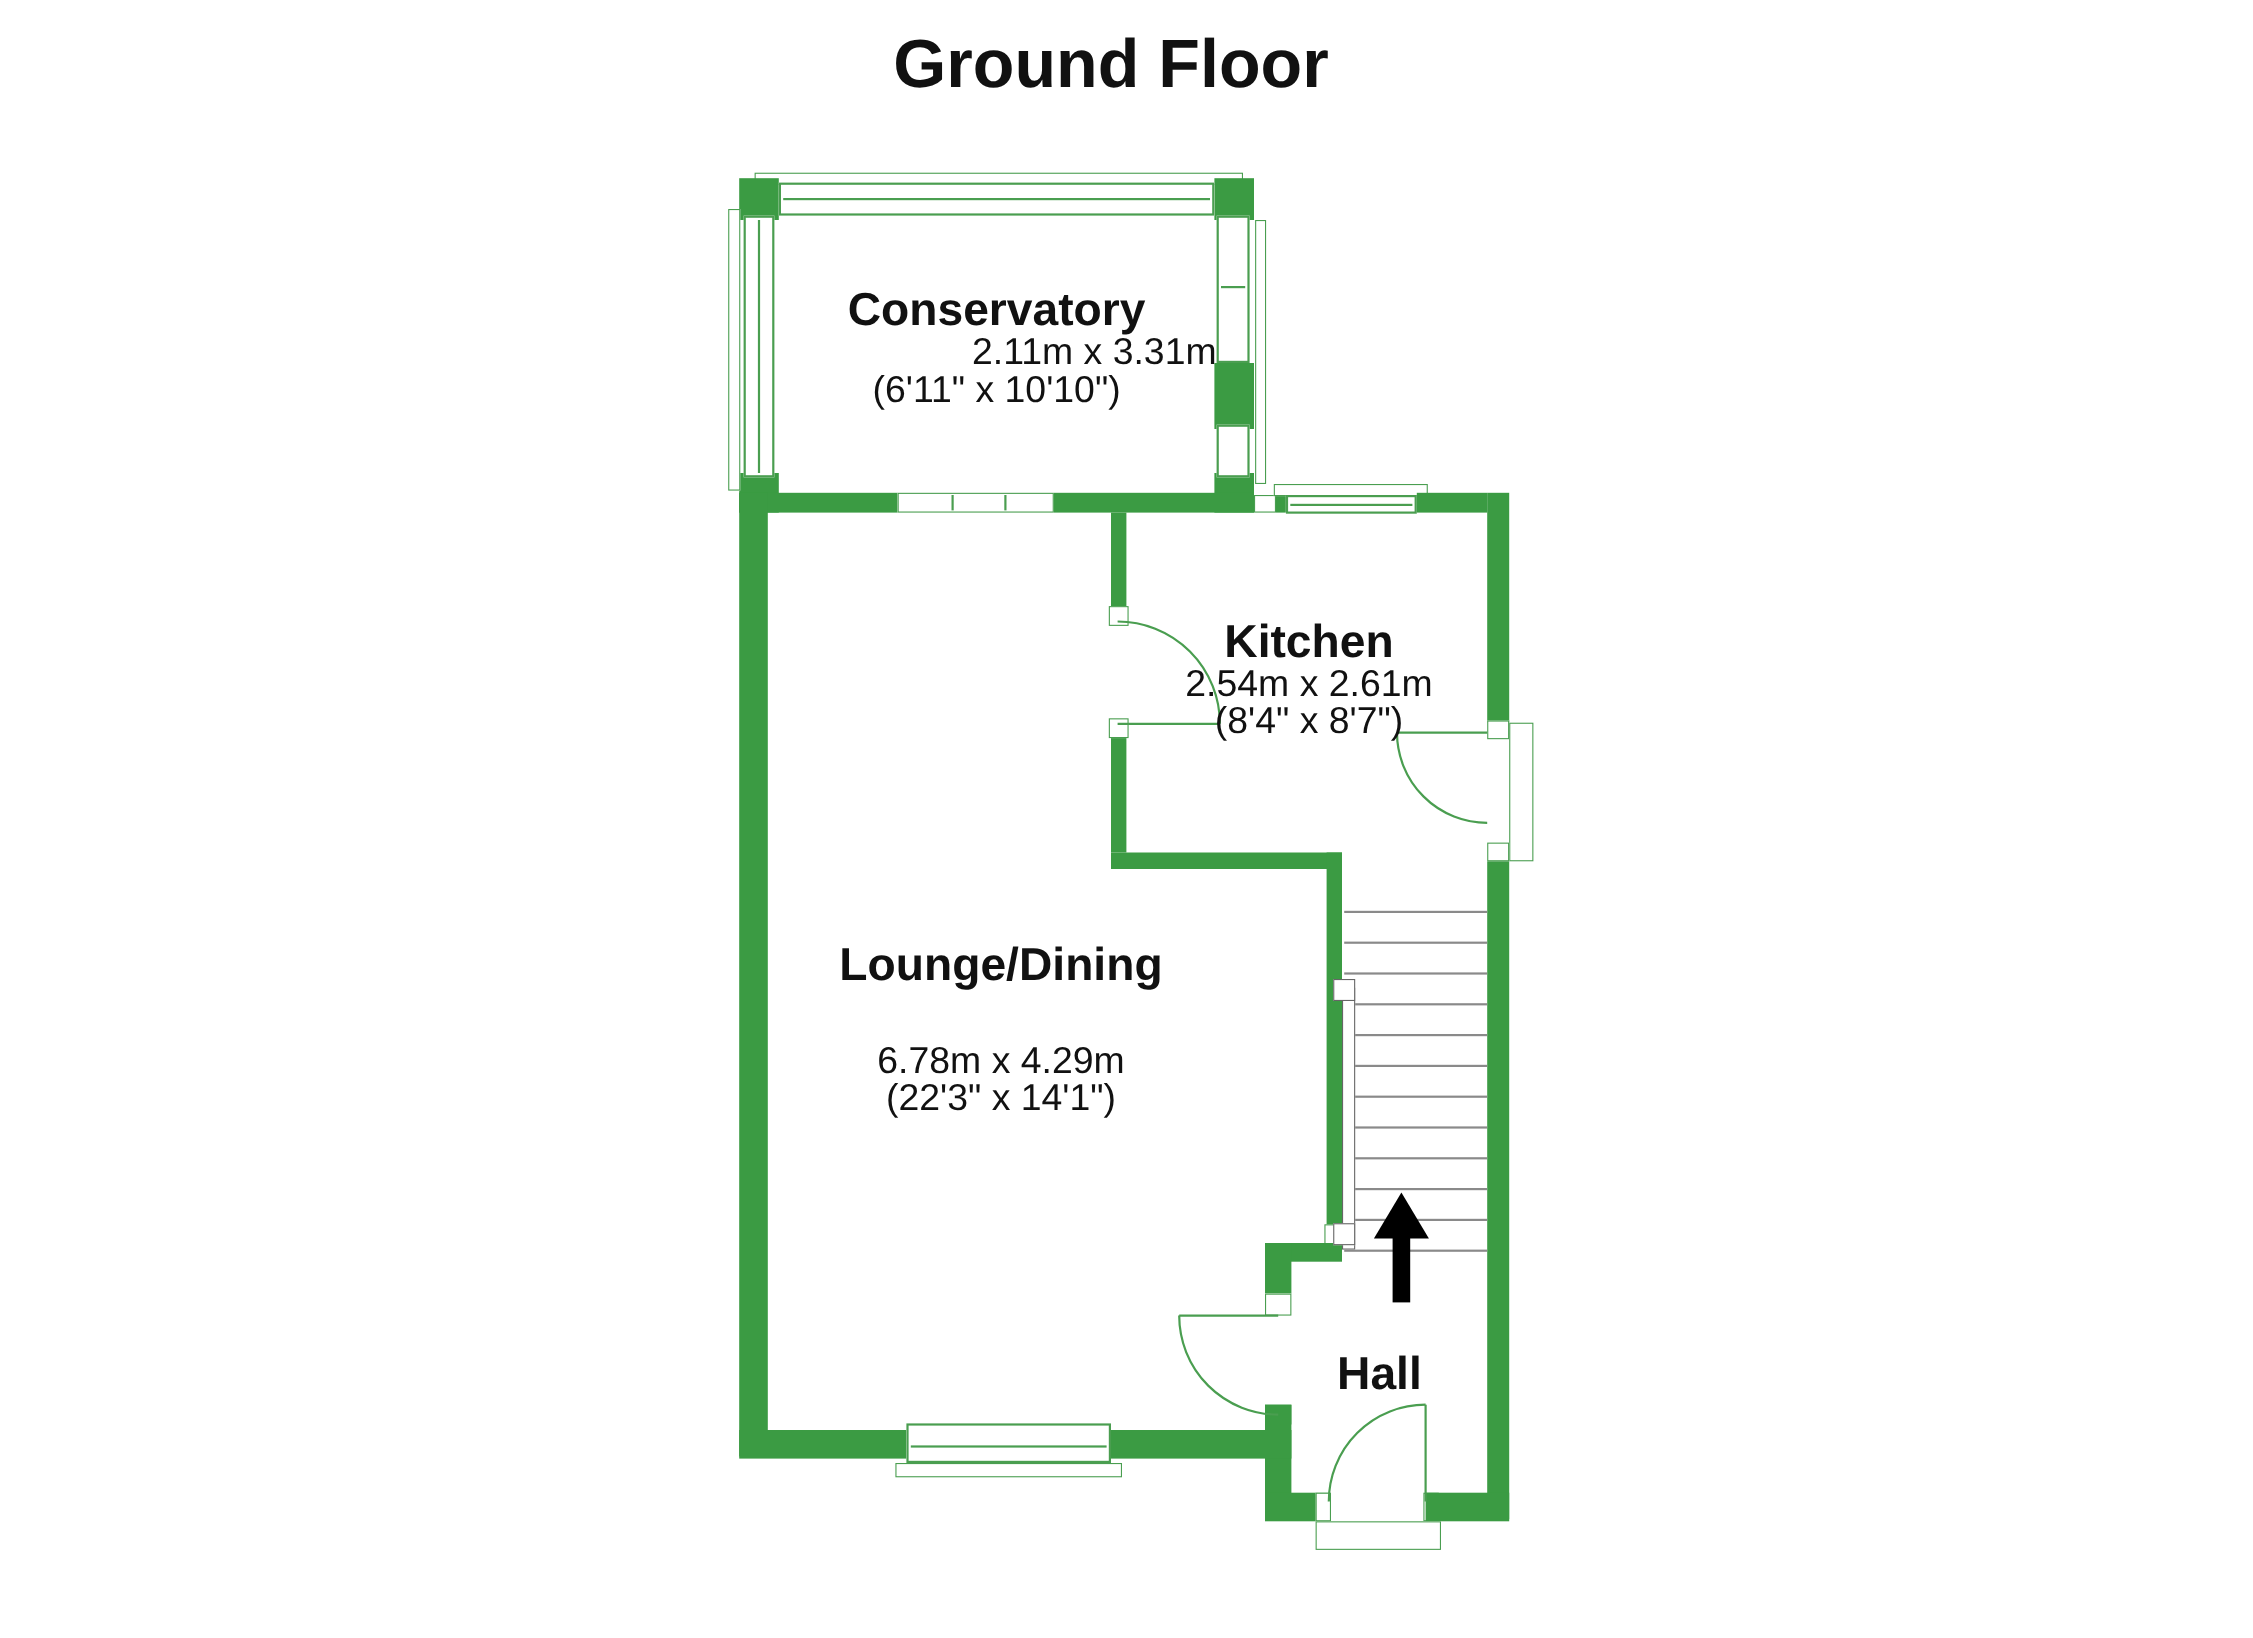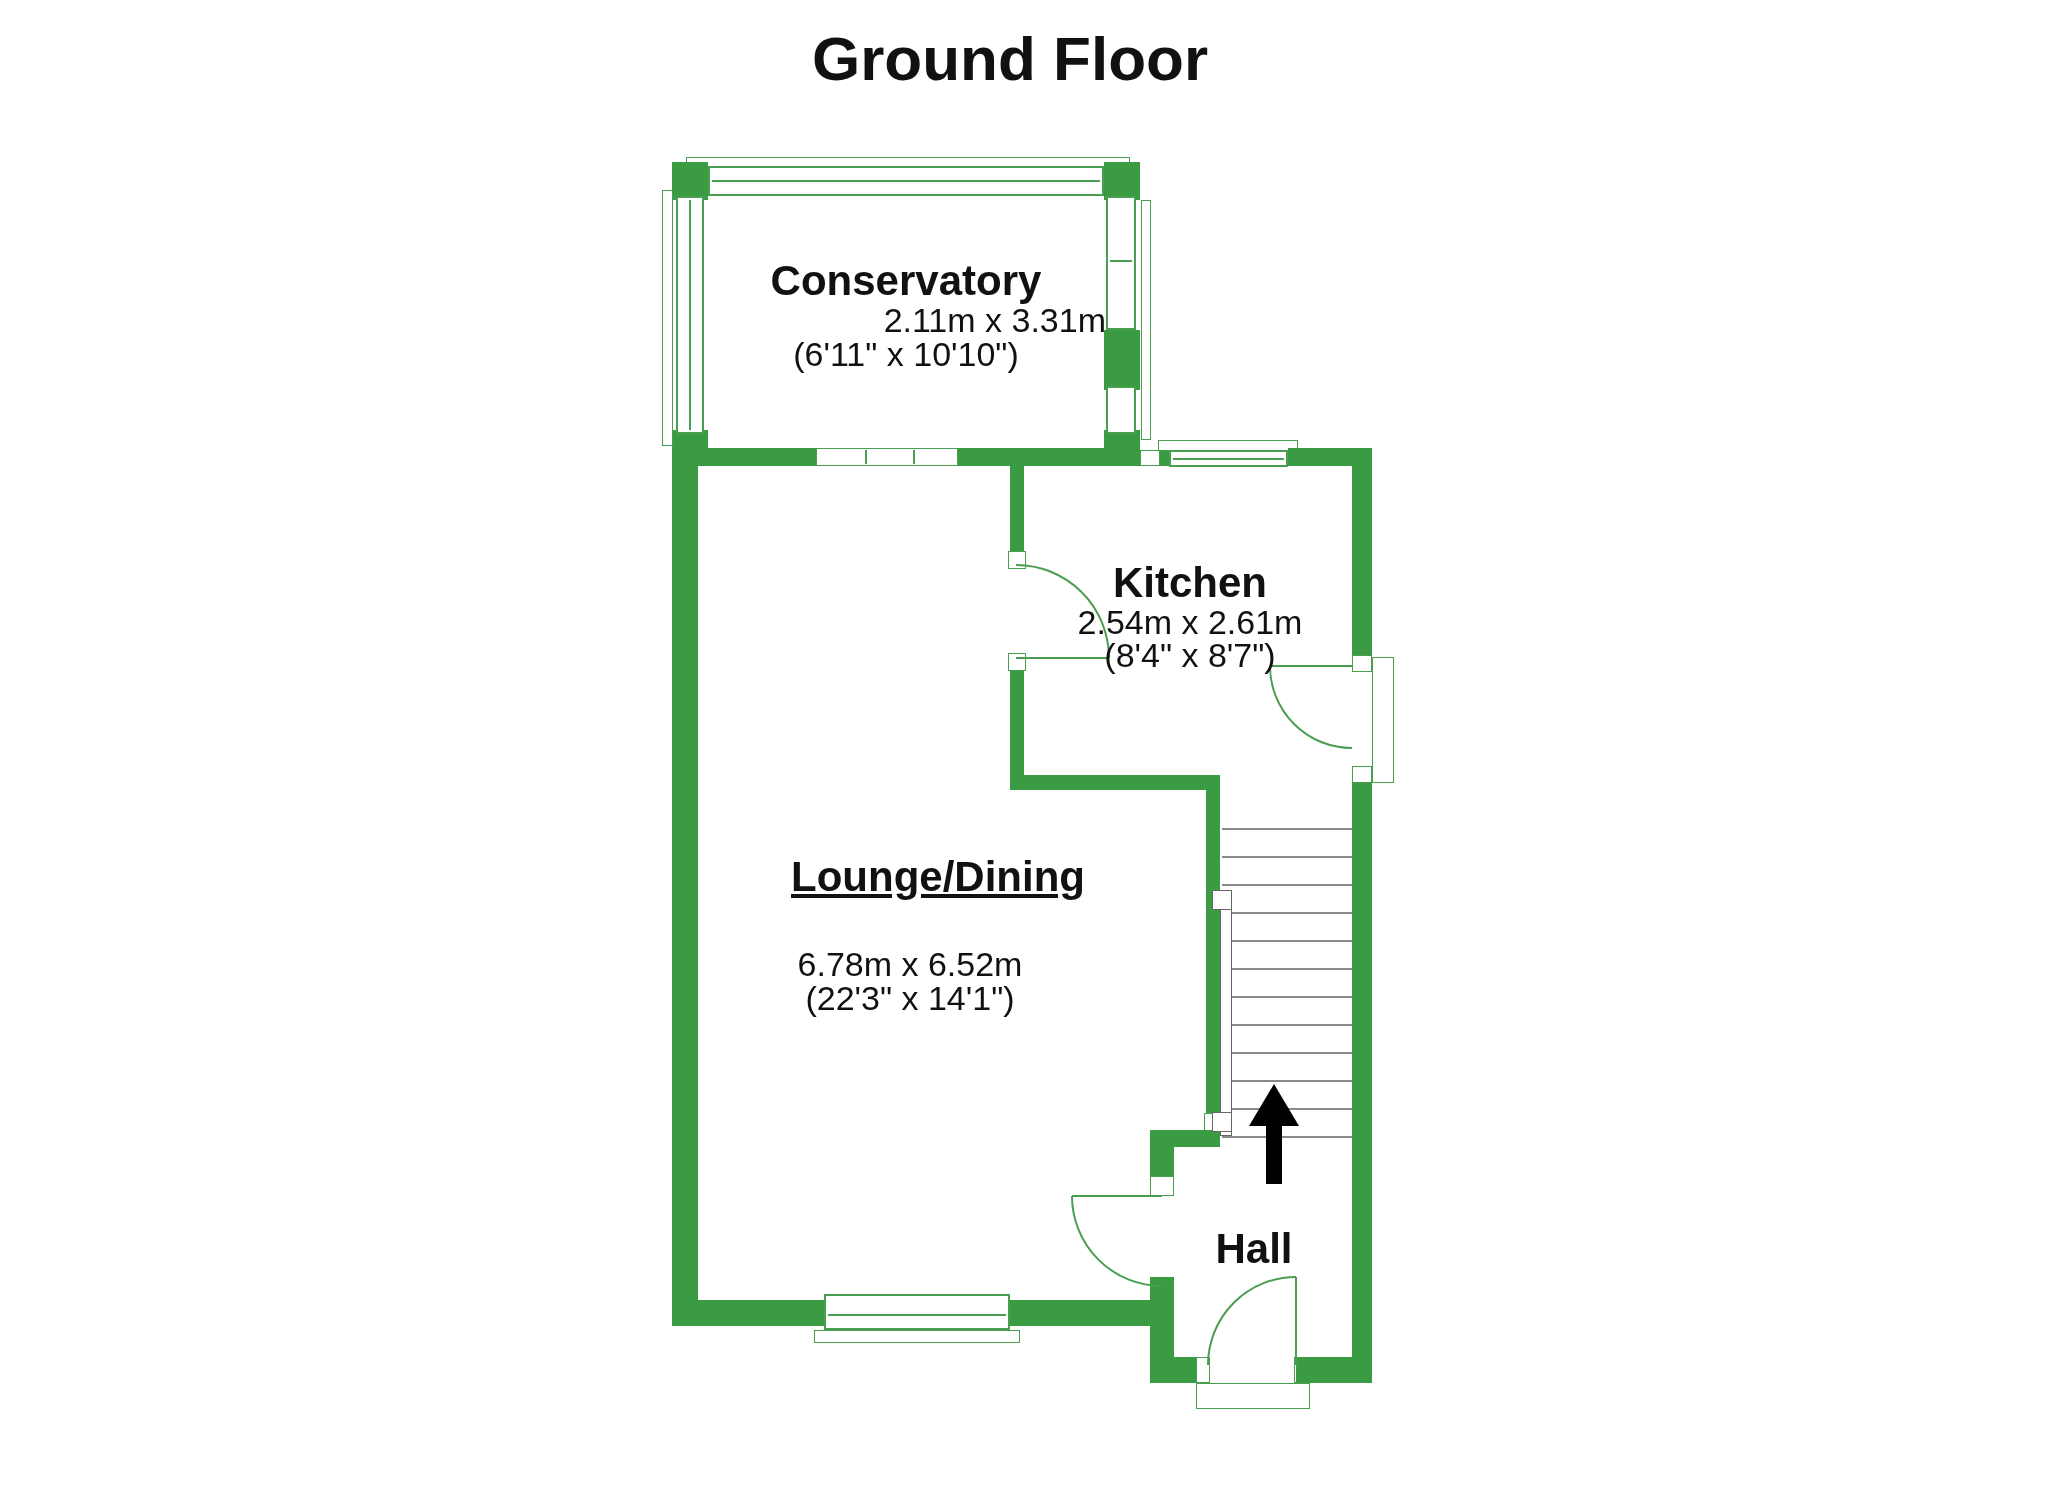--- a/index.html
+++ b/index.html
@@ -156,20 +156,20 @@
   </svg>
 
   <div class="lbl room-name abs" style="left:706px;top:258px;width:400px;">Conservatory</div>
   <div class="lbl room-dim abs" style="left:706px;top:302px;width:400px;text-align:right;">2.11m x 3.31m</div>
   <div class="lbl room-dim abs" style="left:706px;top:336px;width:400px;">(6'11" x 10'10")</div>
 
   <div class="lbl room-name abs" style="left:1040px;top:560px;width:300px;">Kitchen</div>
   <div class="lbl room-dim abs" style="left:1040px;top:604px;width:300px;">2.54m x 2.61m</div>
   <div class="lbl room-dim abs" style="left:1040px;top:637px;width:300px;">(8'4" x 8'7")</div>
 
-  <div class="lbl room-name abs" style="left:688px;top:854px;width:500px;text-decoration:underline;">Lounge/Dining</div>
-  <div class="lbl room-dim abs" style="left:660px;top:946px;width:500px;">6.78m x 6.52m</div>
+  <div class="lbl room-name abs" style="left:660px;top:854px;width:500px;">Lounge/Dining</div>
+  <div class="lbl room-dim abs" style="left:660px;top:946px;width:500px;">6.78m x 4.29m</div>
   <div class="lbl room-dim abs" style="left:660px;top:980px;width:500px;">(22'3" x 14'1")</div>
 
   <div class="lbl hall-name abs" style="left:1154px;top:1226px;width:200px;">Hall</div>
 
 
 </div>
 
 </body></html>

